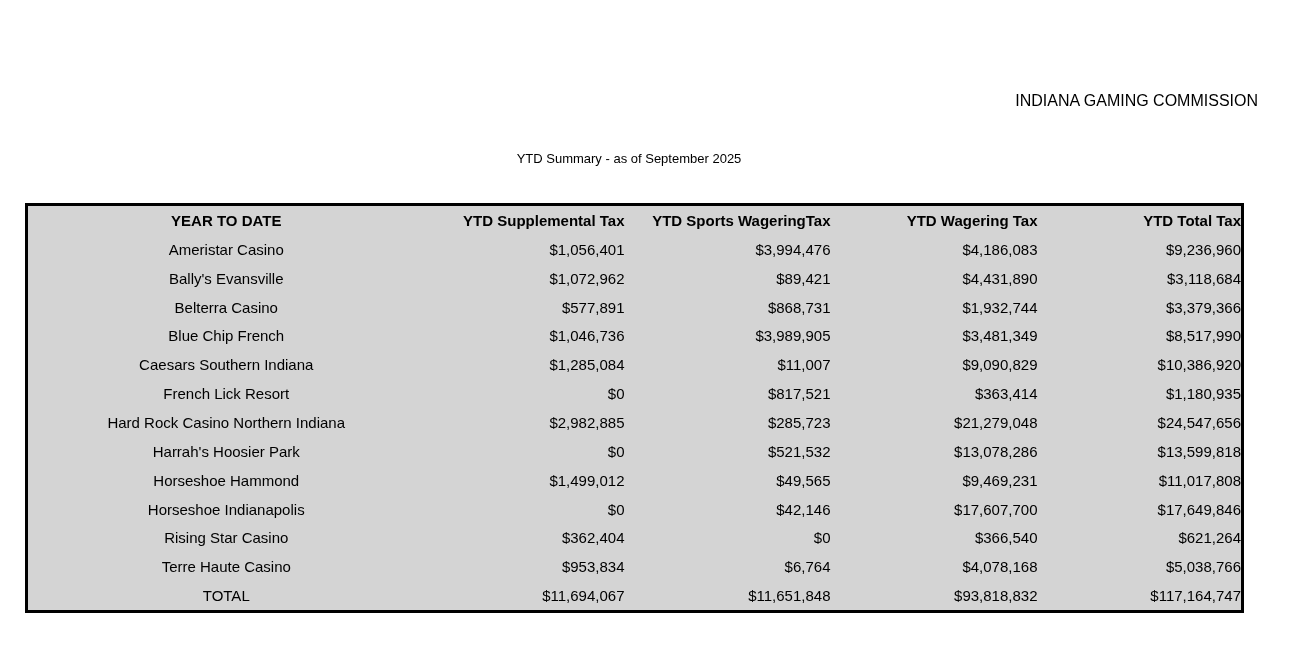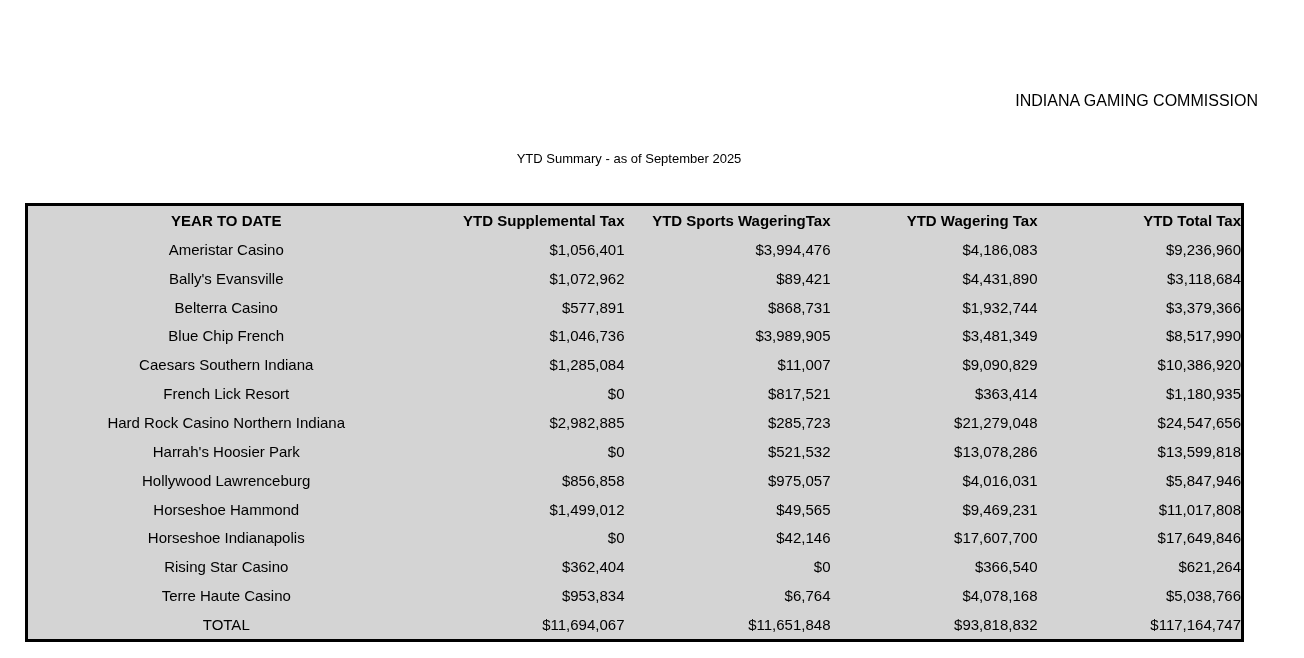--- a/index.html
+++ b/index.html
@@ -144,27 +144,20 @@
           <td class="num-cell">$24,547,656</td>
         </tr>
         <tr>
           <td class="name-cell">Harrah's Hoosier Park</td>
           <td class="num-cell">$0</td>
           <td class="num-cell">$521,532</td>
           <td class="num-cell">$13,078,286</td>
           <td class="num-cell">$13,599,818</td>
         </tr>
         <tr>
-          <td class="name-cell">Hollywood Lawrenceburg</td>
-          <td class="num-cell">$856,858</td>
-          <td class="num-cell">$975,057</td>
-          <td class="num-cell">$4,016,031</td>
-          <td class="num-cell">$5,847,946</td>
-        </tr>
-        <tr>
           <td class="name-cell">Horseshoe Hammond</td>
           <td class="num-cell">$1,499,012</td>
           <td class="num-cell">$49,565</td>
           <td class="num-cell">$9,469,231</td>
           <td class="num-cell">$11,017,808</td>
         </tr>
         <tr>
           <td class="name-cell">Horseshoe Indianapolis</td>
           <td class="num-cell">$0</td>
           <td class="num-cell">$42,146</td>

